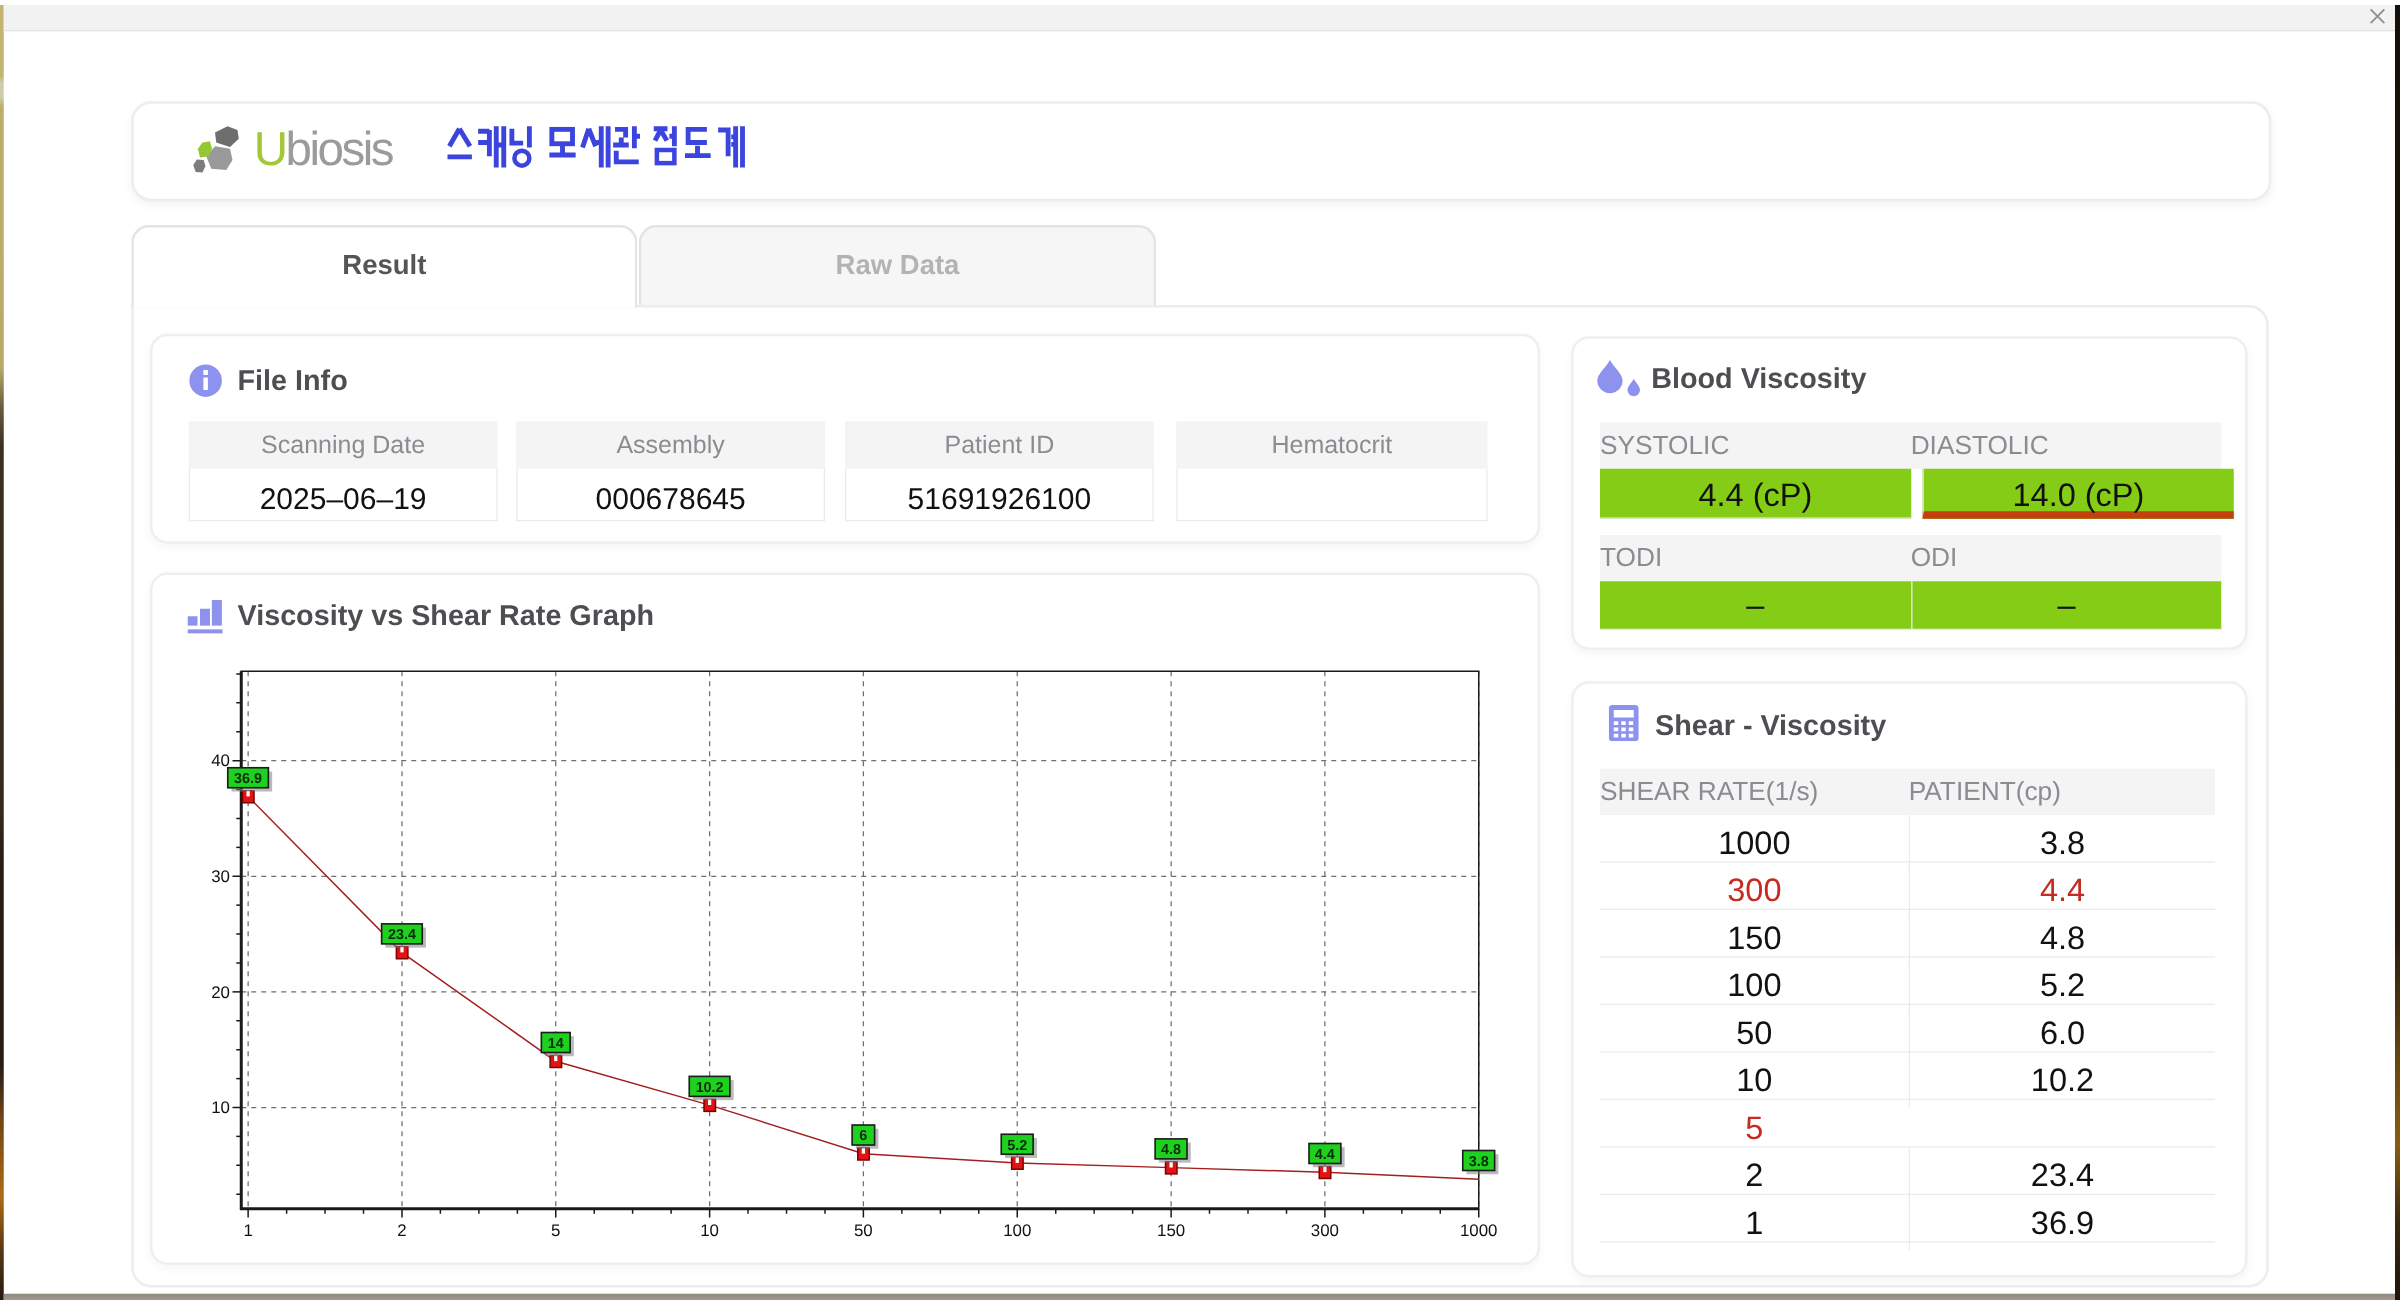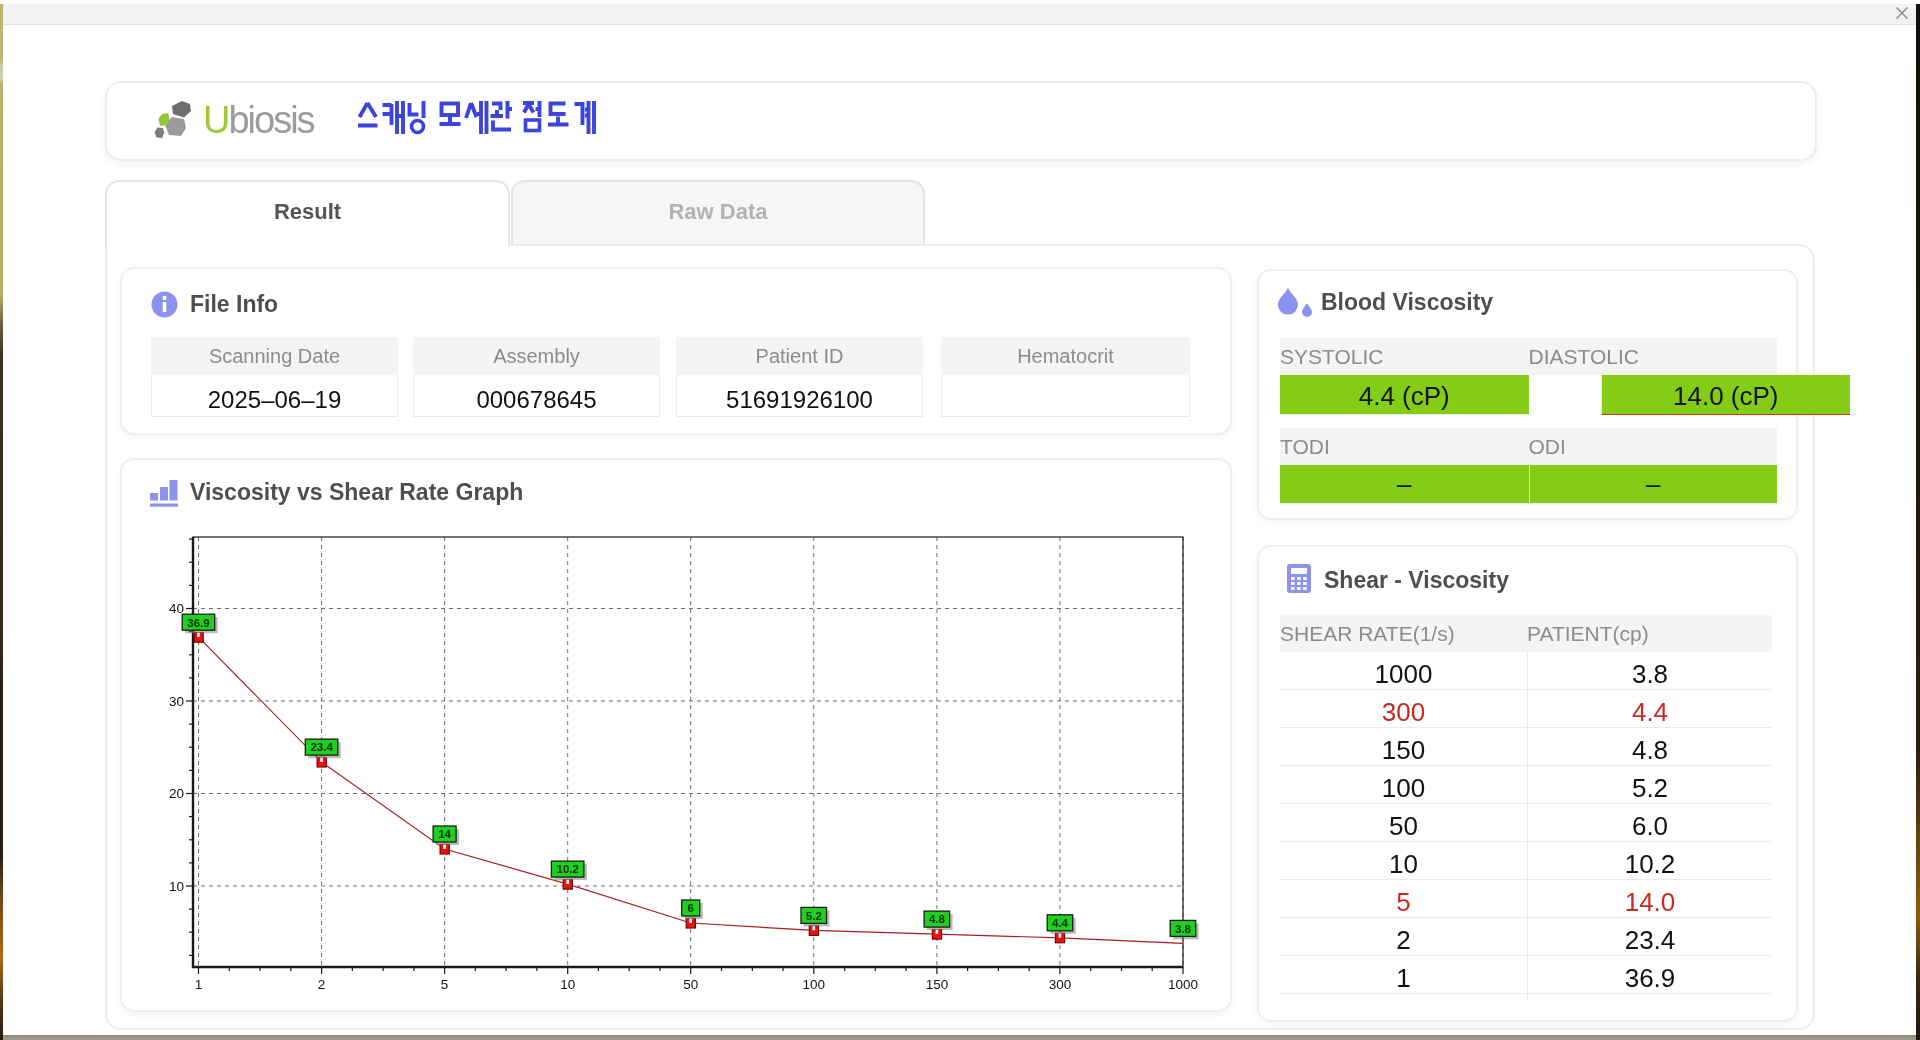--- a/index.html
+++ b/index.html
@@ -136,21 +136,21 @@
 
 <div class="abs card bv-card"></div>
 <svg class="abs" style="left:1276px;top:287px;z-index:7" width="40" height="34" viewBox="0 0 40 34">
   <path d="M13 1 C16 7 24 13 24 19 a11 11 0 1 1 -22 0 C2 13 10 7 13 1 Z" fill="#8d92ee" transform="scale(0.92)"></path>
   <path d="M31 16 c1.5 3 5 6 5 9 a5 5 0 1 1 -10 0 c0-3 3.5-6 5-9 Z" fill="#8d92ee"></path>
 </svg>
 <div class="sec-title" style="left:1321px;top:289px">Blood Viscosity</div>
 <div class="abs th-cell" style="left:1280px;top:338px;width:248.5px;height:37px;line-height:37px;z-index:7">SYSTOLIC</div>
 <div class="abs th-cell" style="left:1528.5px;top:338px;width:248.5px;height:37px;line-height:37px;z-index:7">DIASTOLIC</div>
 <div class="abs td-cell" style="left:1280px;top:375px;width:248.5px;height:40px;line-height:43px;border-bottom:1px solid #ebebee;z-index:7">4.4 (cP)</div>
-<div class="abs td-cell" style="left:1601px;top:375px;width:248.5px;height:40px;line-height:43px;border-bottom:1px solid #c2410c;border-left:1px solid #ebebee;z-index:7">14.0 (cP)</div>
+<div class="abs td-cell" style="left:1538px;top:375px;width:248.5px;height:40px;line-height:43px;border-bottom:6px solid #c2410c;border-left:1px solid #ebebee;z-index:7">14.0 (cP)</div>
 <div class="abs th-cell" style="left:1280px;top:428px;width:248.5px;height:37px;line-height:37px;z-index:7">TODI</div>
 <div class="abs th-cell" style="left:1528.5px;top:428px;width:248.5px;height:37px;line-height:37px;z-index:7">ODI</div>
 <div class="abs td-cell" style="left:1280px;top:465px;width:248.5px;height:39px;line-height:38px;border-bottom:1px solid #ebebee;z-index:7">–</div>
 <div class="abs td-cell" style="left:1528.5px;top:465px;width:248.5px;height:39px;line-height:38px;border-bottom:1px solid #ebebee;border-left:1px solid #ebebee;z-index:7">–</div>
 
 <div class="abs card graph-card"></div>
 <svg class="abs" style="left:150px;top:479px;z-index:7" width="30" height="29" viewBox="0 0 30 29">
   <rect x="0" y="14" width="8" height="7.5" fill="#8d92ee"></rect>
   <rect x="10" y="8" width="8" height="13.5" fill="#8d92ee"></rect>
   <rect x="19.5" y="1" width="8" height="20.5" fill="#8d92ee"></rect>
@@ -329,21 +329,20 @@
 <div class="sh-row" style="top:804px;left:1280px;z-index:7">
     <span class="c1">50</span>
     <span class="c2">6.0</span>
   </div>
 <div class="sh-row" style="top:842px;left:1280px;z-index:7">
     <span class="c1">10</span>
     <span class="c2">10.2</span>
   </div>
 <div class="sh-row" style="top:880px;left:1280px;z-index:7">
     <span class="c1 red">5</span>
-    <span class="c2 red">14.0</span>
   </div>
 <div class="sh-row" style="top:918px;left:1280px;z-index:7">
     <span class="c1">2</span>
     <span class="c2">23.4</span>
   </div>
 <div class="sh-row" style="top:956px;left:1280px;z-index:7">
     <span class="c1">1</span>
     <span class="c2">36.9</span>
   </div>
 

